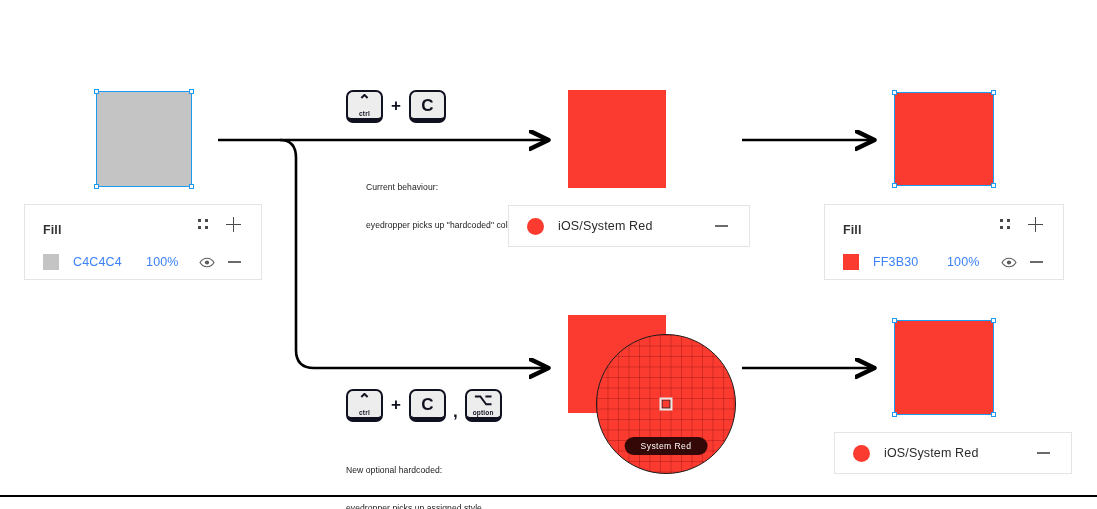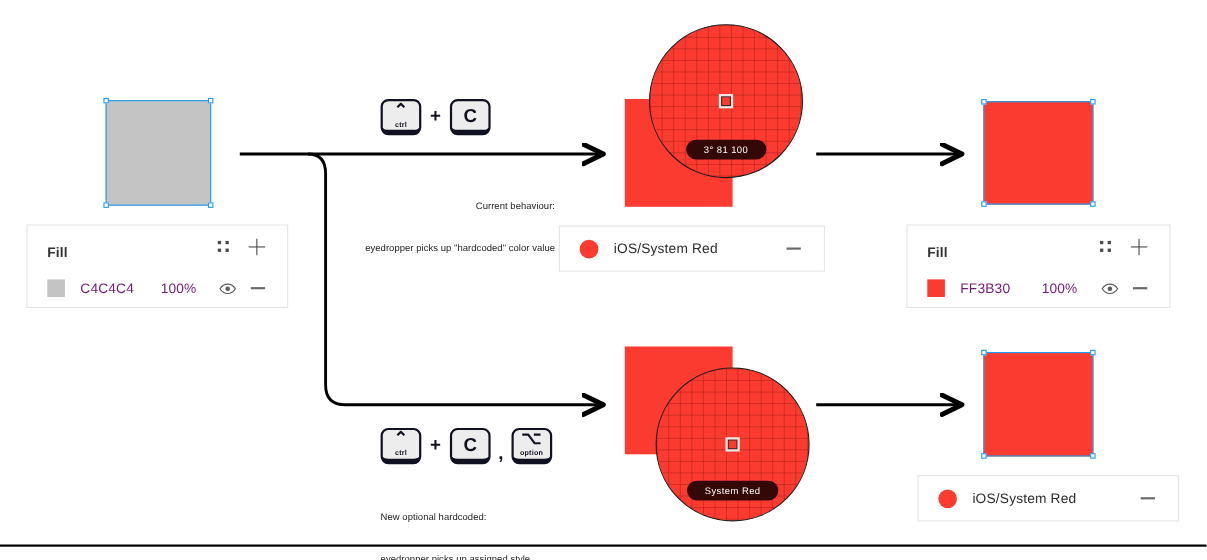--- a/index.html
+++ b/index.html
@@ -99,21 +99,21 @@
   .swatch-red  { background:#FB3B30; }
   .dot-red {
     width:17px; height:17px;
     border-radius:50%;
     background:#FB3B30;
     flex:0 0 auto;
     margin-right:14px;
   }
   .val {
     font-size:12.5px;
-    color:#701a75;
+    color:#3b82f6;
     letter-spacing:0.15px;
   }
   .val.hex { width:84px; }
   .val.pct { width:60px; }
   .val.style-name { font-size:12.5px; color:#2b2b2b; }
 
   
   .keyrow { position:absolute; display:flex; align-items:center; }
   .keycap {
     position:relative;
@@ -285,32 +285,27 @@
     <span class="keycap">
       <span class="kglyph big">⌃</span>
       <span class="ksub">ctrl</span>
     </span>
     <span class="keysep">+</span>
     <span class="keycap single">
       <span class="kglyph">C</span>
     </span>
   </div>
 
-  <div class="caption" style="left:332px; top:155px;text-align:right;">
+  <div class="caption" style="left:366px; top:155px;">
     <div>Current behaviour:</div>
     <div>eyedropper picks up "hardcoded" color value</div>
   </div>
 
   <div class="sq sq-red" style="left:568px; top:90px; width:98px; height:98px;"></div>
 
-  <div class="mag" style="left:590px; top:22px; width:140px; height:140px;">
-    <div class="grid"></div>
-    <div class="cursor"></div>
-    <div class="pill" style="bottom:16px;">3° 81 100</div>
-  </div>
 
   <div class="panel" style="left:508px; top:205px; width:242px; height:42px;">
     <div class="panel-row" style="height:40px;">
       <span class="dot-red"></span>
       <span class="val style-name">iOS/System Red</span>
       <span class="spacer"></span>
       <span class="icon-btn">
         <span class="minus"></span>
       </span>
     </div>

